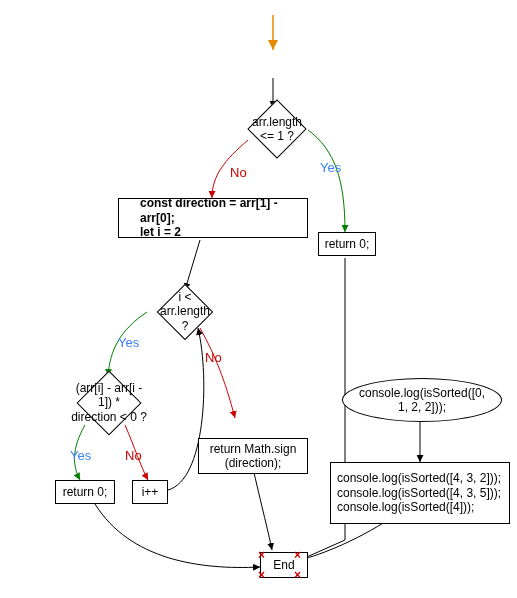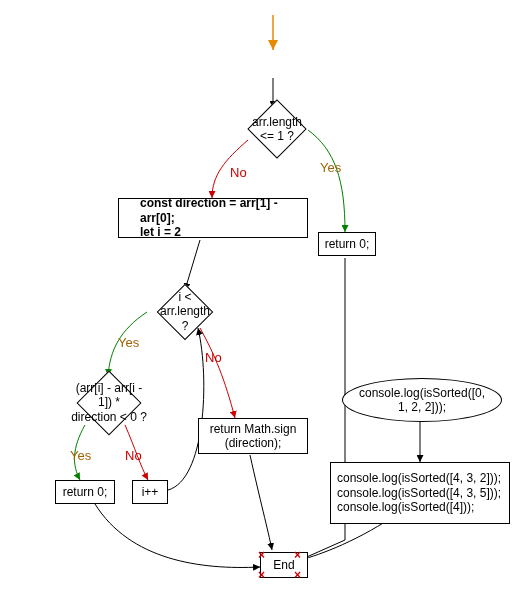--- a/index.html
+++ b/index.html
@@ -51,21 +51,21 @@
     top: 50%;
     transform: translate(-50%, -50%) rotate(-45deg);
     width: 140%;
     text-align: center;
     line-height: 1.2;
   }
   .edge-label {
     position: absolute;
     font-size: 13px;
   }
-  .edge-label.yes { color: #a16207; }
+  .edge-label.yes { color: #3b82f6; }
   .edge-label.no  { color: #cc0000; }
   .xmark {
     position: absolute;
     color: #cc0000;
     font-weight: bold;
     pointer-events: none;
   }
   svg.edges {
     position: absolute;
     left: 0; top: 0;
@@ -152,21 +152,21 @@
   </div>
 
   <div class="node rect-border" style="left:55px; top:480px; width:60px; height:24px;">
     <span>return 0;</span>
   </div>
 
   <div class="node rect-border" style="left:132px; top:480px; width:36px; height:24px;">
     <span>i++</span>
   </div>
 
-  <div class="node rect-border" style="left:198px; top:418px; width:110px; height:36px;">
+  <div class="node rect-border" style="left:198px; top:438px; width:110px; height:36px;">
     <span style="white-space:pre-line;">return Math.sign
 (direction);</span>
   </div>
 
   <div class="node ellipse-border" style="left:342px; top:378px; width:160px; height:44px;">
     <span style="white-space:pre-line;">console.log(isSorted([0,
 1, 2, 2]));</span>
   </div>
 
   <div class="node rect-border" style="left:330px; top:462px; width:180px; height:62px; justify-content:flex-start; text-align:left; padding-left:6px;">

